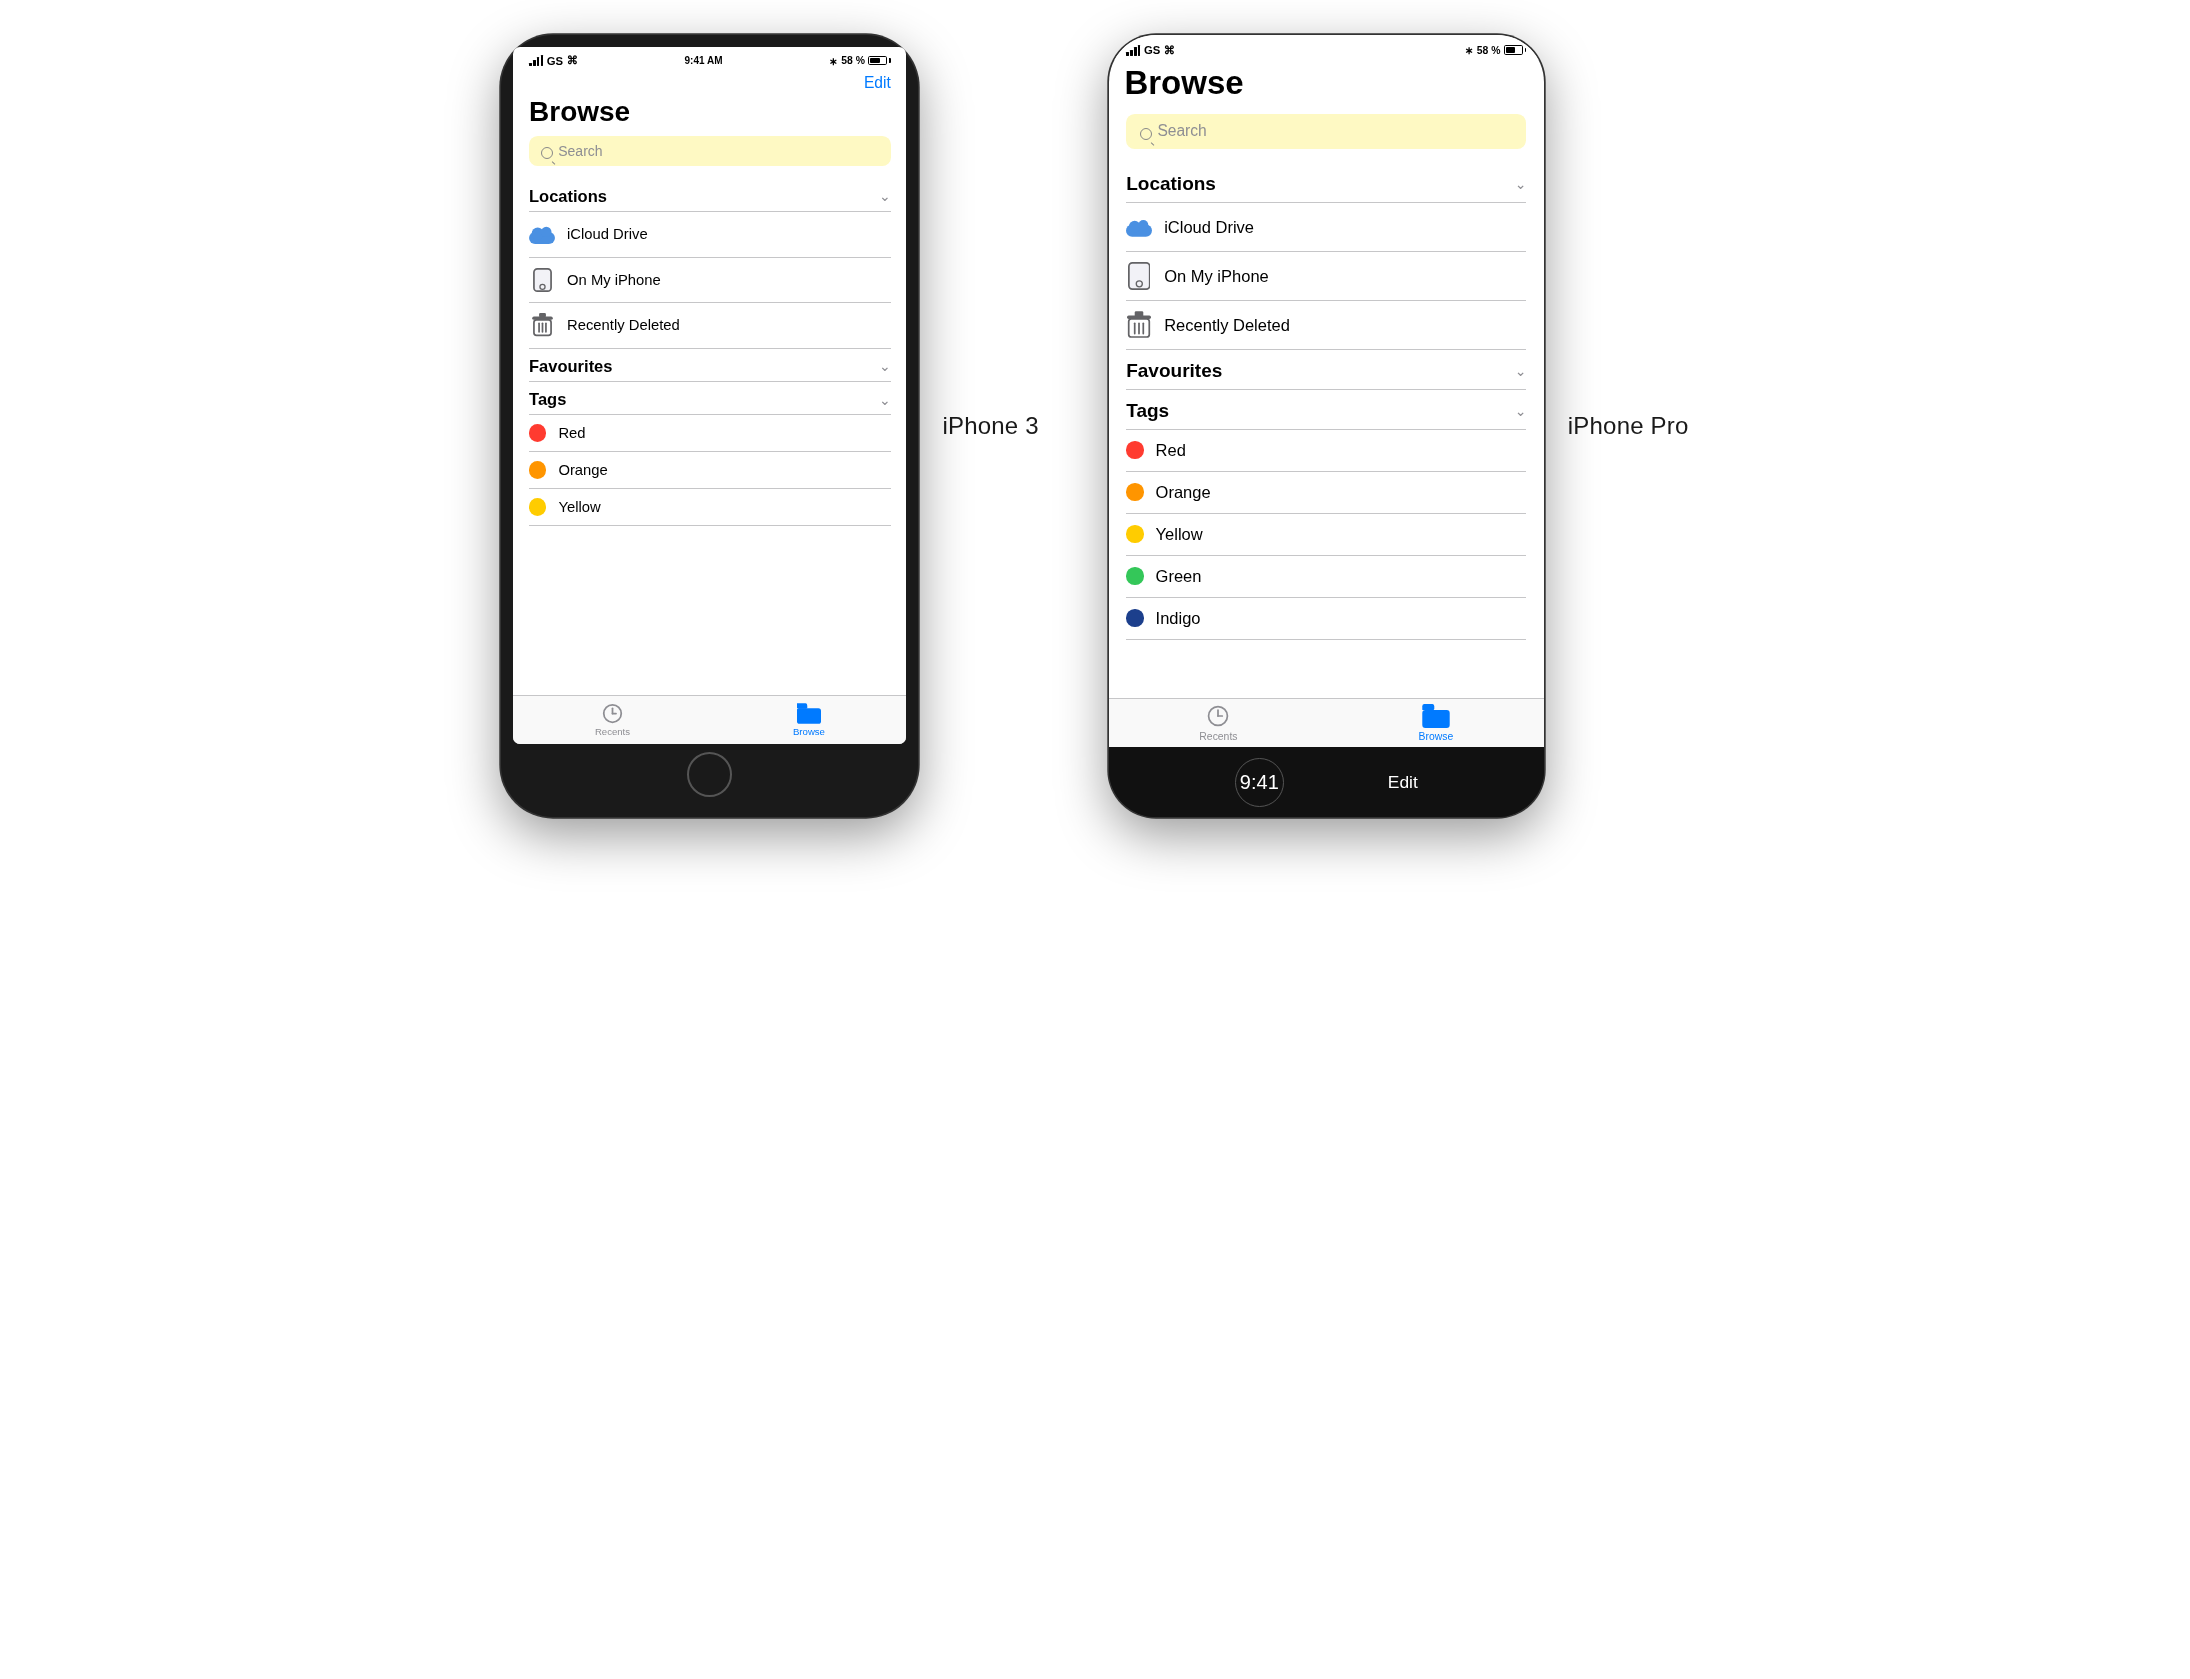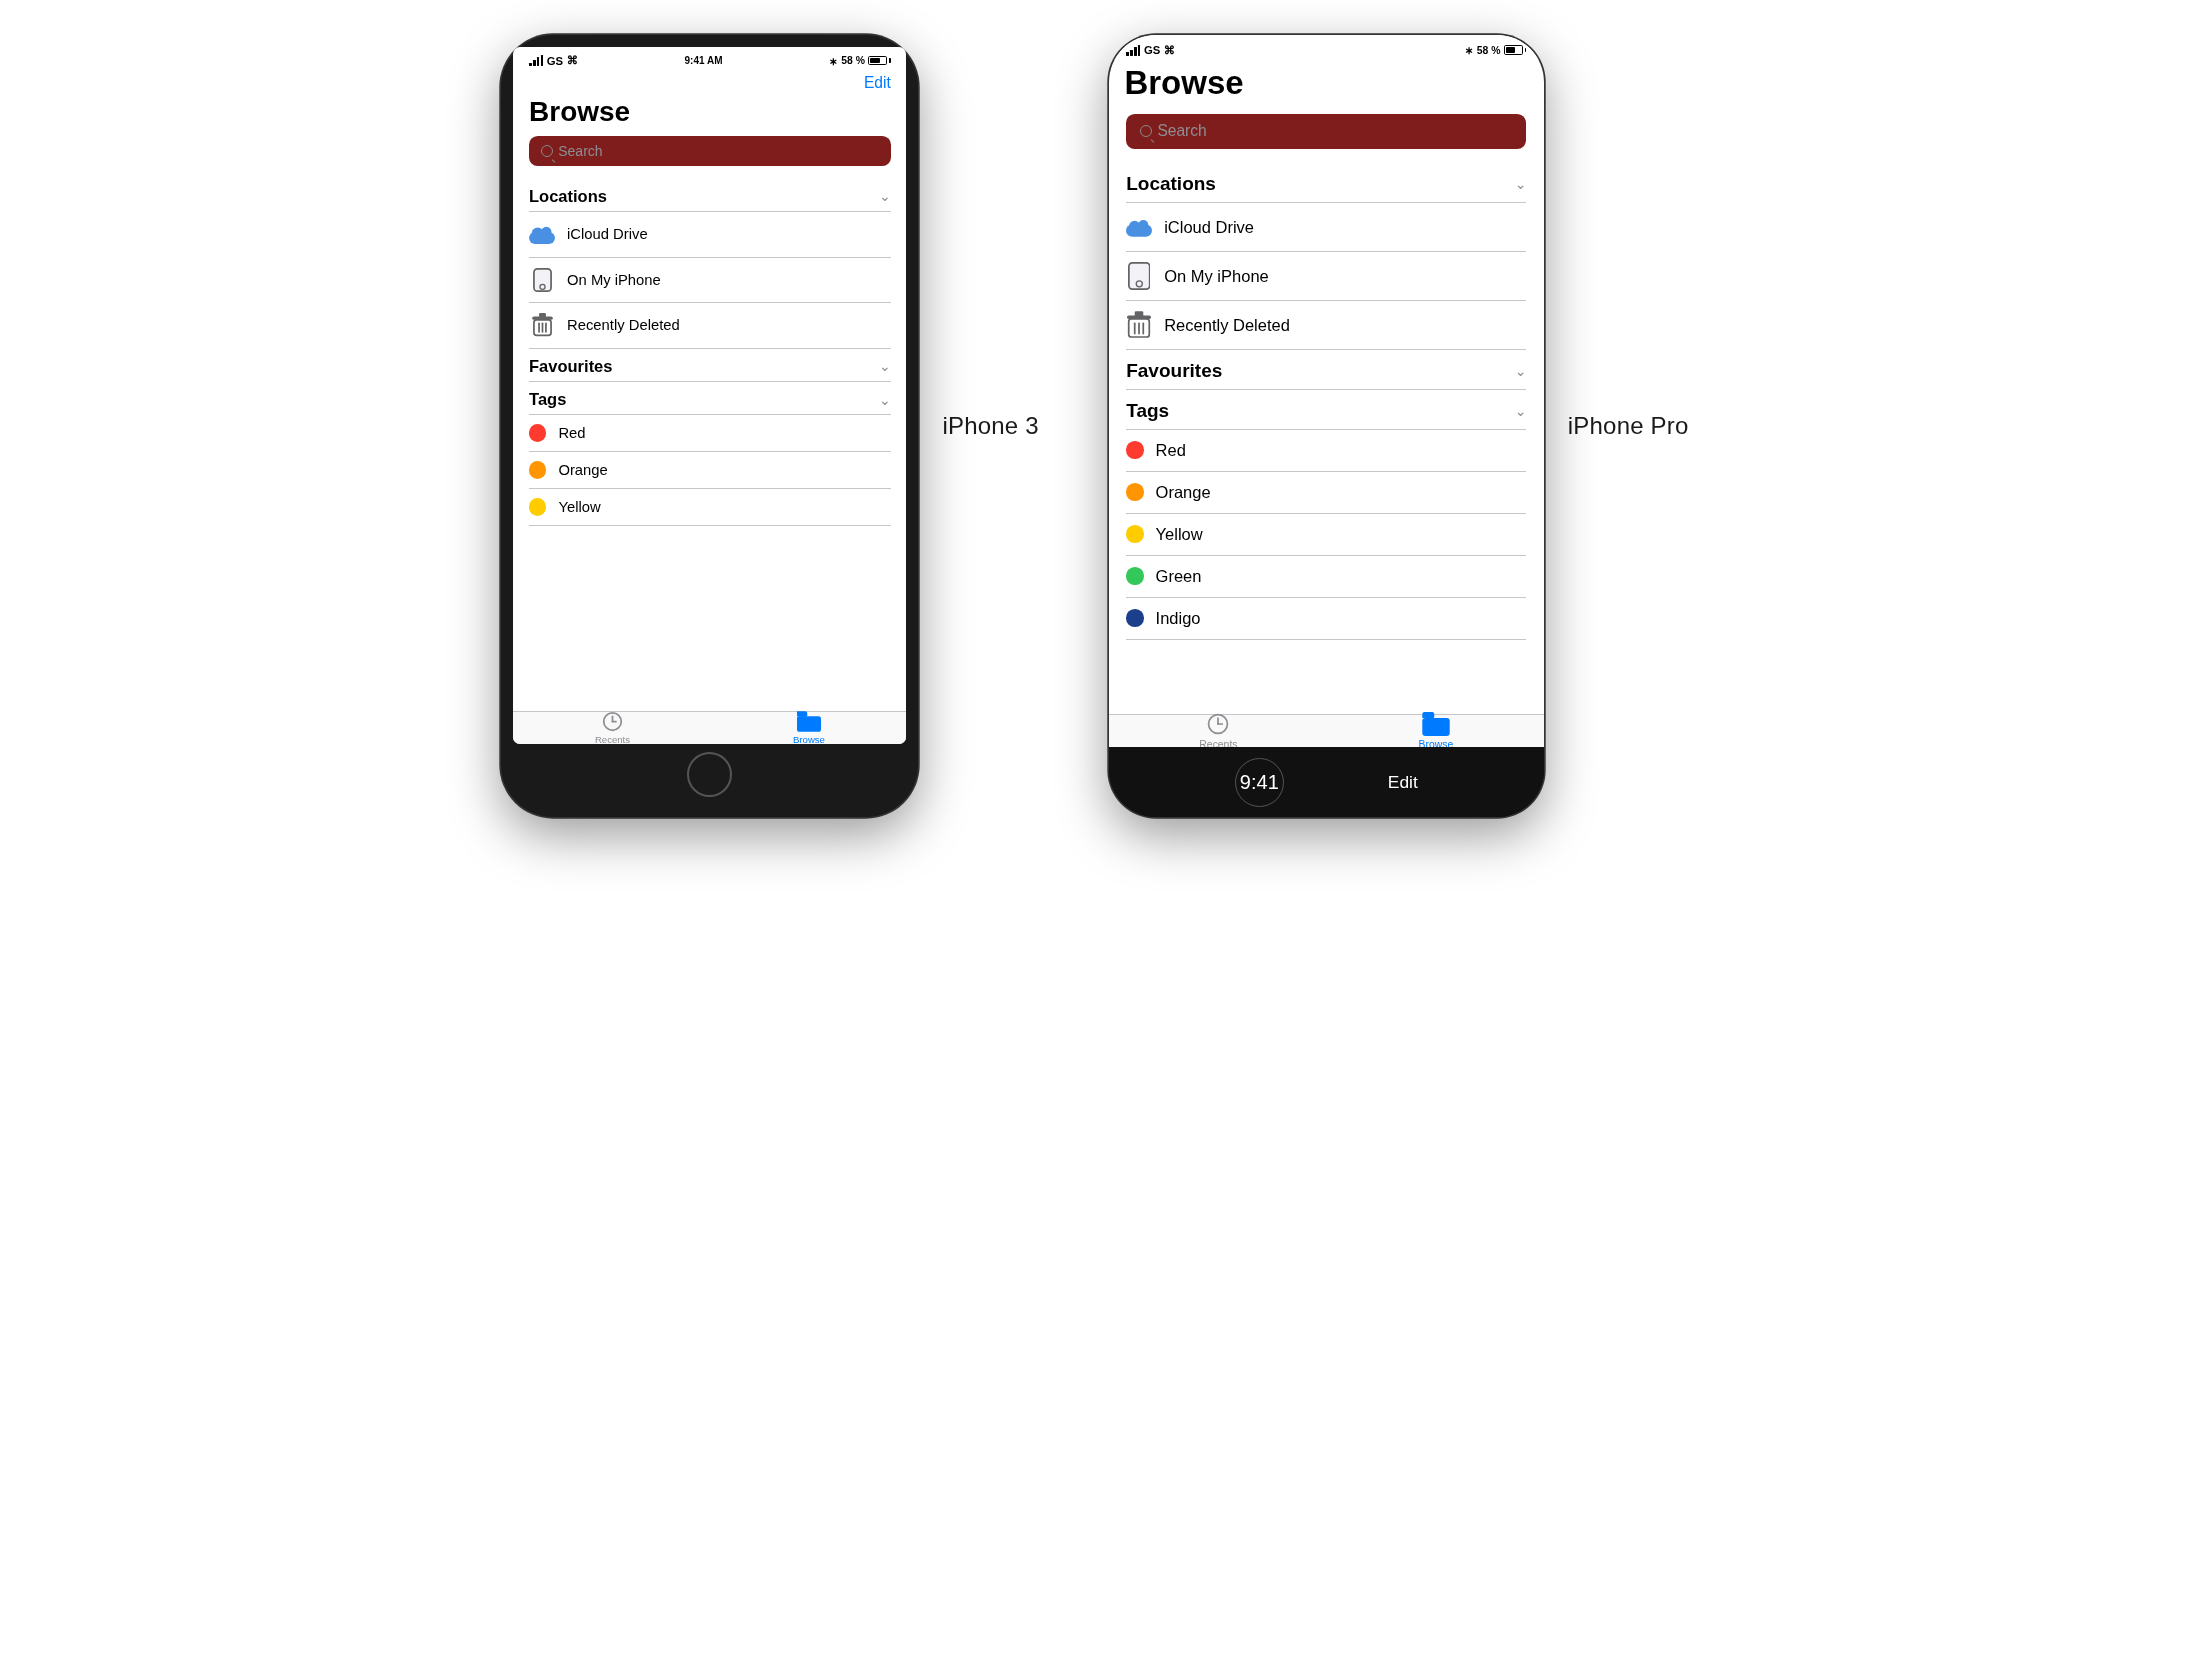--- a/index.html
+++ b/index.html
@@ -173,25 +173,25 @@
     .page-title {
       font-size: 28px;
       font-weight: 700;
       padding: 3.5px 15.6px 8.7px;
       color: #000;
     }
 
     
     .search-bar {
       margin: 0 15.6px 12px;
-      background: #7f1d1d;
+      background: #fef9c3;
       border-radius: 8.7px;
       padding: 7px 12px;
       display: flex;
-      align-items: center;
+      align-items: flex-end;
       gap: 5.2px;
     }
 
     .search-icon-circle {
       width: 12px;
       height: 12px;
       border-radius: 50%;
       border: 1.3px solid #888;
       position: relative;
       flex-shrink: 0;
@@ -266,21 +266,21 @@
     
     .color-dot {
       width: 17.4px;
       height: 17.4px;
       border-radius: 50%;
       flex-shrink: 0;
     }
 
     
     .tab-bar {
-      height: 33px;
+      height: 49px;
       border-top: 0.4px solid #c6c6c8;
       display: flex;
       align-items: center;
       justify-content: space-around;
       background: rgba(249,249,249,0.94);
       flex-shrink: 0;
     }
 
     .tab-item {
       display: flex;

